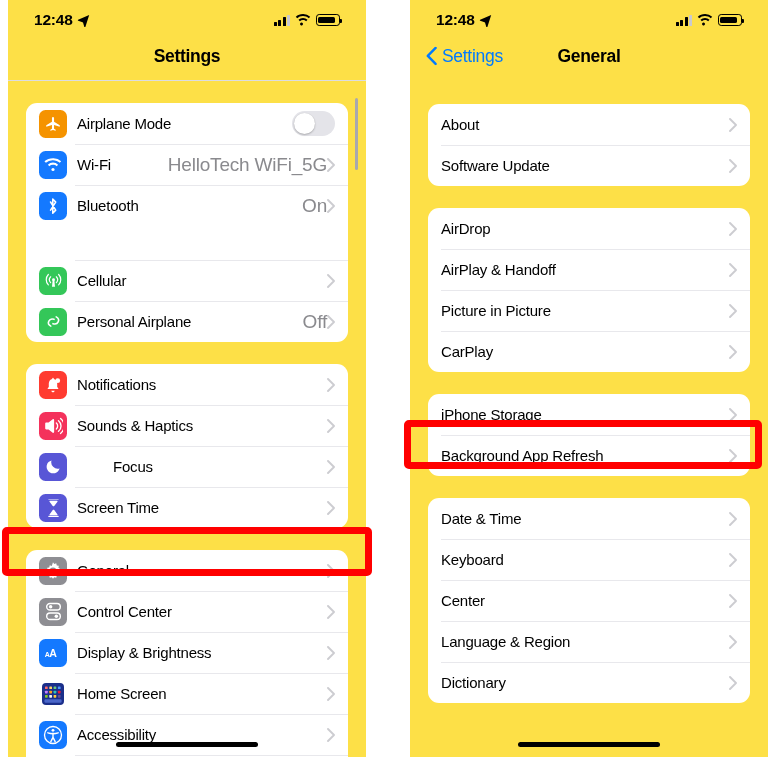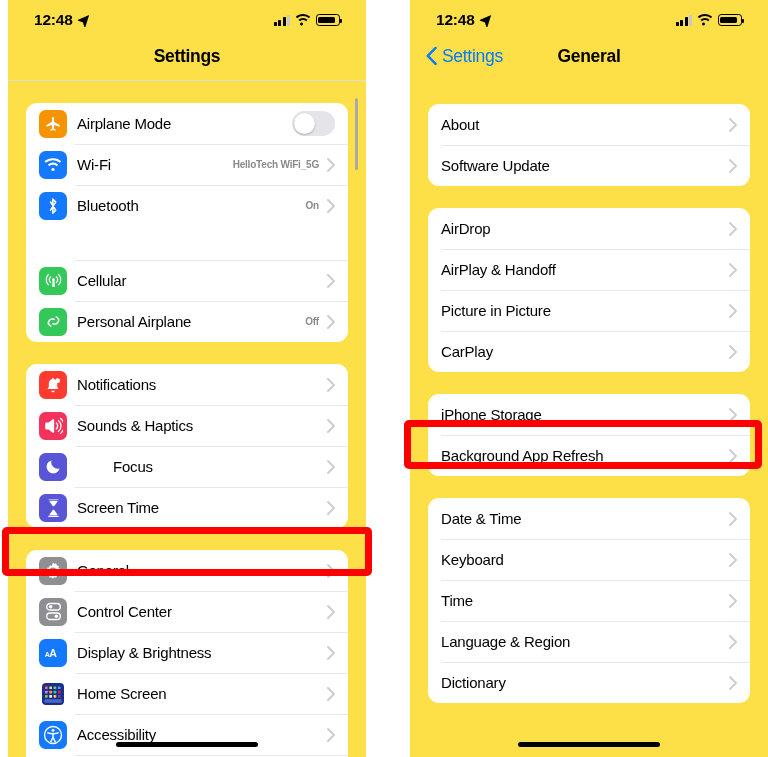--- a/index.html
+++ b/index.html
@@ -73,21 +73,21 @@
   .row.with-icon + .row.with-icon::before { left: 49px; }
   .row-icon {
     width: 28px; height: 28px; border-radius: 6.5px; flex: 0 0 28px;
     margin-right: 10px; display:flex; align-items:center; justify-content:center;
     color:#fff;
   }
   .row-label {
     font-size: 15px; color:#000; letter-spacing:-0.2px; flex: 1 1 auto;
     white-space: nowrap; overflow: hidden;
   }
-  .row-value { font-size: 10px; color:#8a8a8e; letter-spacing:-0.2px; margin-right: 8px; white-space:nowrap;font-weight:bold; }
+  .row-value { font-size: 19px; color:#8a8a8e; letter-spacing:-0.2px; white-space:nowrap; }
   .chev { flex: 0 0 auto; display:block; opacity:.85; }
 
   
   .toggle {
     width: 43px; height: 25px; border-radius: 13px; background:#e4e4e9;
     position: relative; flex: 0 0 auto; cursor:pointer;
   }
   .toggle .knob {
     position:absolute; left: 1.6px; top: 1.6px; width: 21.8px; height: 21.8px;
     border-radius: 50%; background:#fff;
@@ -466,21 +466,21 @@
               <path d="M1 1l6 6-6 6" stroke="#c4c4c9" stroke-width="1.9" fill="none" stroke-linecap="round" stroke-linejoin="round"></path>
             </svg>
           </div>
           <div class="row" style="min-height: 41px;">
             <span class="row-label">Keyboard</span>
             <svg class="chev" width="8" height="14" viewBox="0 0 8 14">
               <path d="M1 1l6 6-6 6" stroke="#c4c4c9" stroke-width="1.9" fill="none" stroke-linecap="round" stroke-linejoin="round"></path>
             </svg>
           </div>
           <div class="row" style="min-height: 41px;">
-            <span class="row-label">Time</span>
+            <span class="row-label">Center</span>
             <svg class="chev" width="8" height="14" viewBox="0 0 8 14">
               <path d="M1 1l6 6-6 6" stroke="#c4c4c9" stroke-width="1.9" fill="none" stroke-linecap="round" stroke-linejoin="round"></path>
             </svg>
           </div>
           <div class="row" style="min-height: 41px;">
             <span class="row-label">Language &amp; Region</span>
             <svg class="chev" width="8" height="14" viewBox="0 0 8 14">
               <path d="M1 1l6 6-6 6" stroke="#c4c4c9" stroke-width="1.9" fill="none" stroke-linecap="round" stroke-linejoin="round"></path>
             </svg>
           </div>

